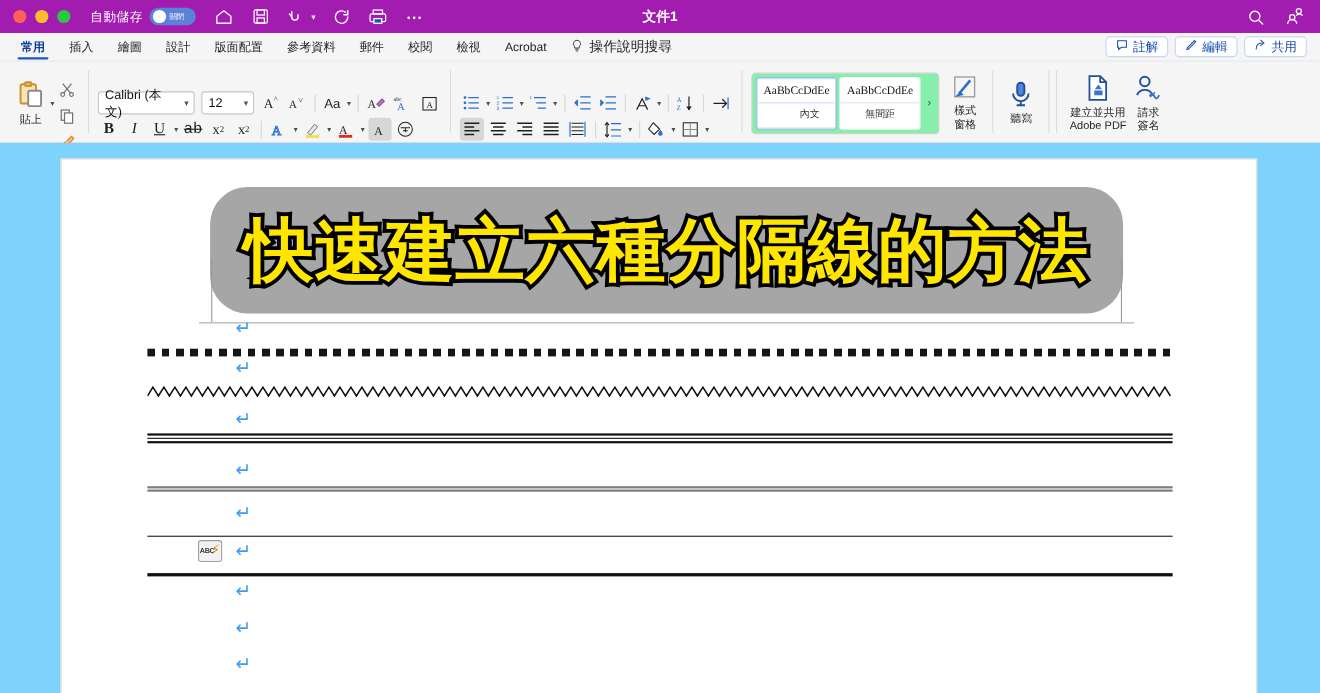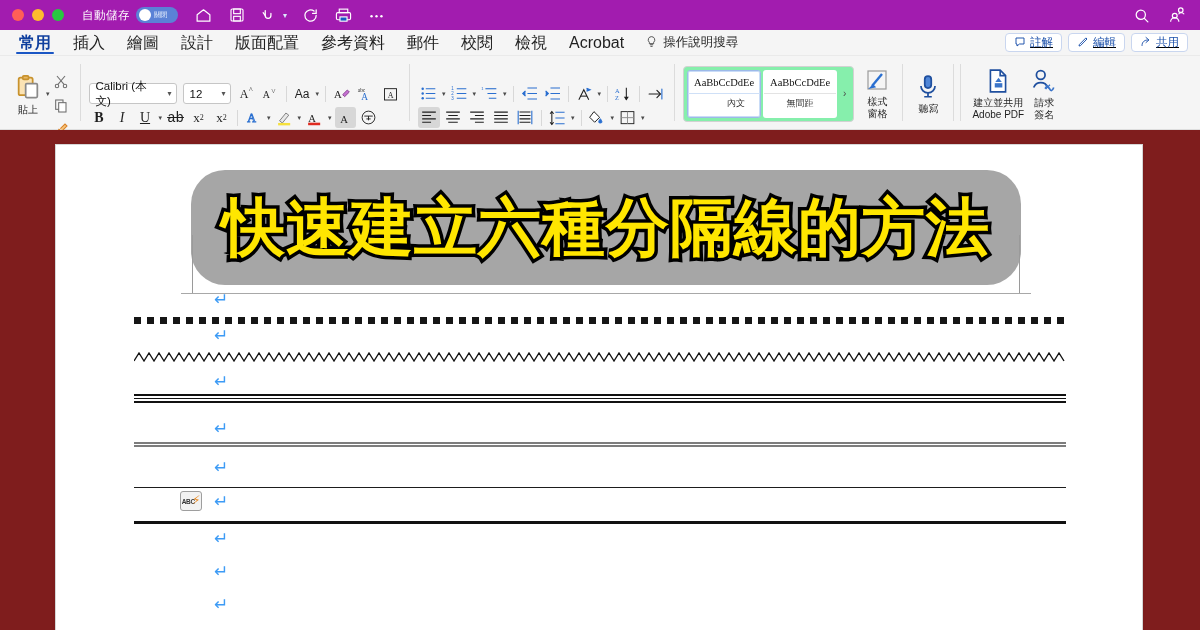--- a/index.html
+++ b/index.html
@@ -50,30 +50,30 @@
   .tb-right { margin-left: auto; display: flex; align-items: center; gap: 16px; padding-right: 6px; }
 
   
   .ribbon-tabs {
     height: 26px; background: #f5f5f5;
     display: flex; align-items: center; padding: 0 8px;
     border-bottom: 1px solid #eaeaea;
     position: relative;
   }
   .rtab {
-    font-size: 16px; color: #1f1f1f; padding: 0 11px;
+    font-size: 11px; color: #1f1f1f; padding: 0 11px;
     height: 26px; line-height: 26px; white-space: nowrap; position: relative;
   }
   .rtab.active { color: #0f3f9e; font-weight: bold; }
   .rtab.active::after {
     content: ""; position: absolute; left: 8px; right: 8px; bottom: 2px;
     height: 2px; background: #1a56c4; border-radius: 1px;
   }
   .tellme { display: flex; align-items: center; gap: 5px; padding-left: 10px; font-size: 12.5px; color: #1f1f1f; }
-  .tabs-right { margin-left: auto; display: flex; align-items: center; gap: 6px; padding-right: 4px; text-decoration: underline; }
+  .tabs-right { margin-left: auto; display: flex; align-items: center; gap: 6px; padding-right: 4px; }
   .pillbtn {
     display: flex; align-items: center; gap: 4px;
     border: 1px solid #c9d6ef; border-radius: 4px; background: #fff;
     padding: 2px 8px; font-size: 11.5px; color: #1a4faa; height: 19px;
   }
 
   
   .ribbon {
     height: 74px; background: #f5f5f5;
     display: flex; align-items: stretch; padding: 2px 4px 0 6px;
@@ -113,21 +113,21 @@
     display: flex; flex-direction: column; align-items: center; justify-content: center;
     background: #fff;
   }
   .stylecard.sel { border-color: #9db9e8; background: #fff; box-shadow: 0 0 0 1px #c9dcf7 inset; }
   .stylecard .samp { font-family: "Liberation Serif", serif; font-size: 10.5px; color: #111; }
   .stylecard .nm { font-size: 9px; color: #333; margin-top: 5px; border-top: 1px solid #e3e3e3; padding-top: 3px; width: 100%; text-align: center; }
   .stylecard.sel .nm { border-top-color: #cfe0f7; padding-left: 24px; }
 
   
   .canvas {
-    position: relative; height: 500px; background: #7f1d1d; overflow: hidden;
+    position: relative; height: 500px; background: #7dd3fc; overflow: hidden;
   }
   .page {
     position: absolute; left: 55px; top: 14px; width: 1088px; height: 500px;
     background: #fff; border: 1px solid #d6d6d6; border-bottom: none;
     box-shadow: 0 1px 3px rgba(0,0,0,.08);
   }
   .pilcrow { color: #3d9bf5; font-size: 17px; line-height: 1; font-family: "DejaVu Sans", sans-serif; }
 
   
   .banner-row { position: absolute; left: 135px; top: 25px; width: 830px; height: 115px; }
@@ -220,20 +220,21 @@
     </span>
     <span class="tb-ico">
       <svg width="17" height="17" viewBox="0 0 24 24" fill="#ffffff">
           <circle cx="5" cy="13" r="1.7"></circle>
           <circle cx="12" cy="13" r="1.7"></circle>
           <circle cx="19" cy="13" r="1.7"></circle>
         </svg>
     </span>
   </div>
 
+  <div class="doc-title">文件1</div>
 
   <div class="tb-right">
     <span class="tb-ico">
       <svg width="17" height="17" viewBox="0 0 24 24" fill="none" stroke="#ffffff" stroke-width="1.8" stroke-linecap="round">
           <circle cx="11" cy="11" r="6.5"></circle>
           <path d="M16 16 L21 21"></path>
         </svg>
     </span>
     <span class="tb-ico">
       <svg width="18" height="18" viewBox="0 0 24 24" fill="none" stroke="#ffffff" stroke-width="1.6">

